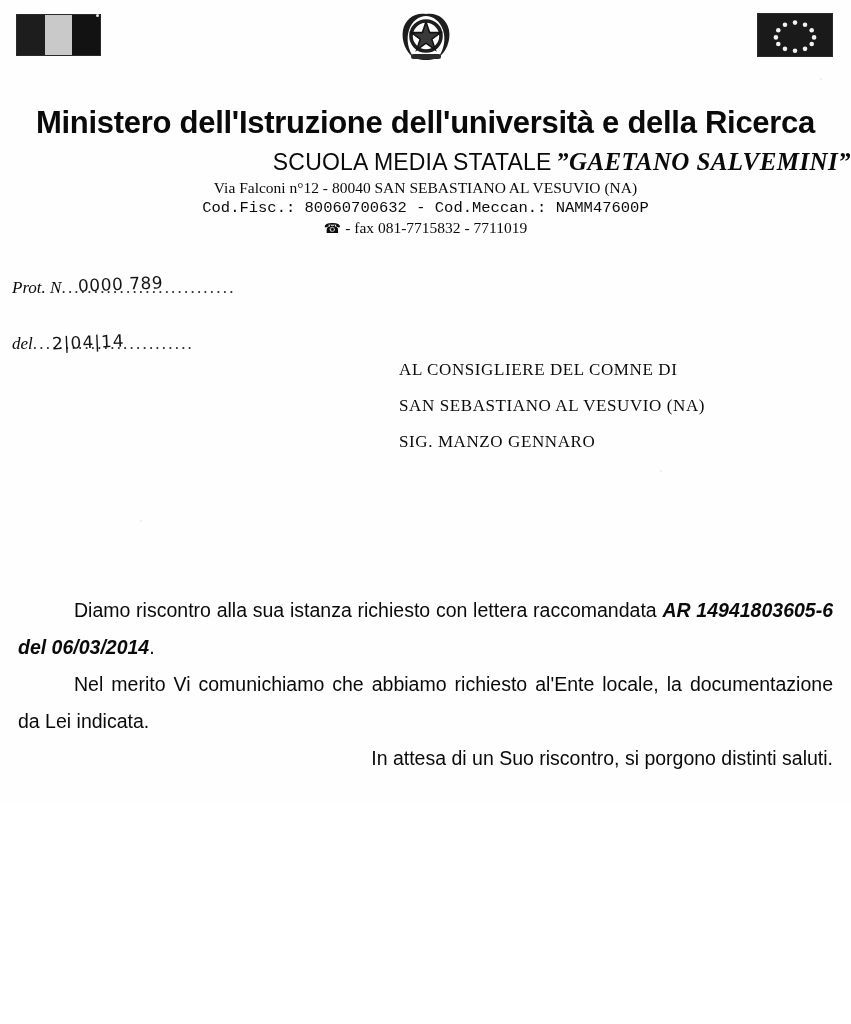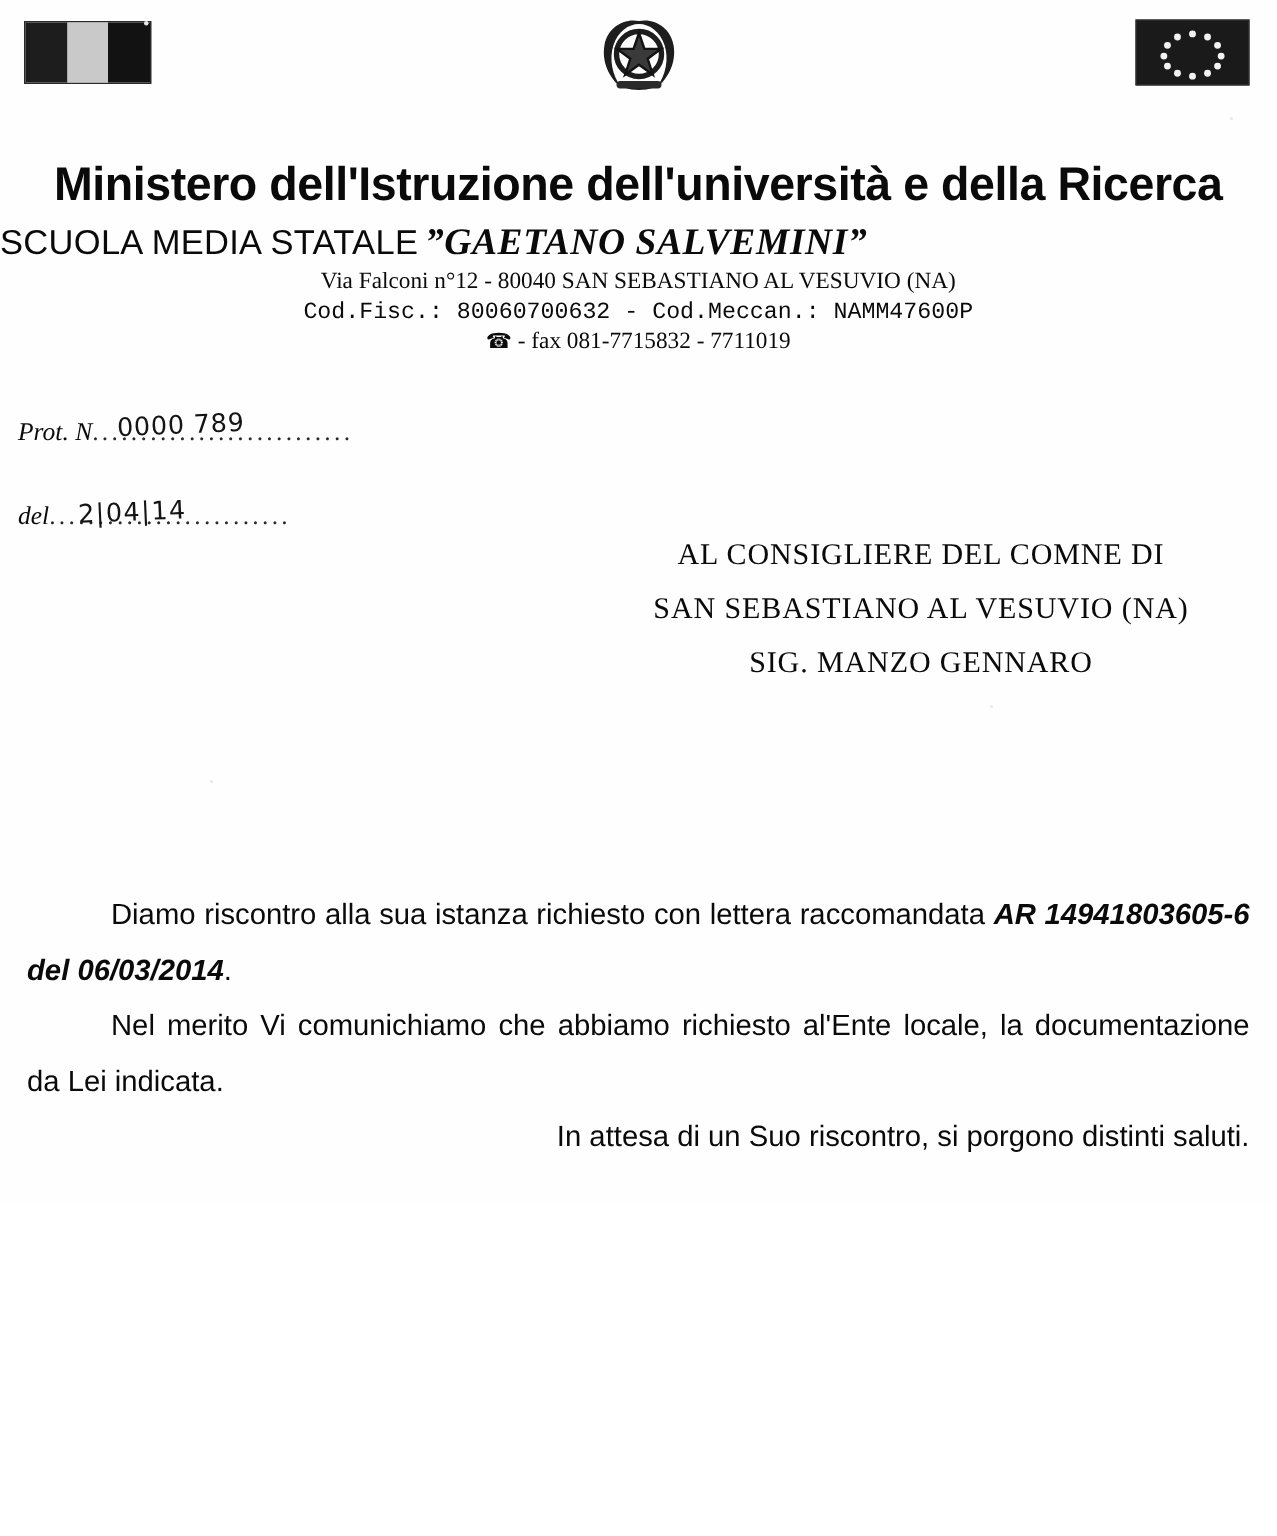--- a/index.html
+++ b/index.html
@@ -69,21 +69,21 @@
     font-weight: bold;
     font-size: 31.5px;
     letter-spacing: -0.3px;
     transform: scaleX(0.985);
     white-space: nowrap;
   }
   .school-line {
     position: absolute;
     top: 148px;
     left: 0; right: 0;
-    text-align: left;
+    text-align: right;
     white-space: nowrap;
   }
   .school-line .plain {
     font-family: "Liberation Sans", sans-serif;
     font-size: 23px;
     letter-spacing: 0.2px;
   }
   .school-line .name {
     font-family: "Liberation Serif", serif;
     font-size: 25px;
@@ -149,23 +149,23 @@
     font-size: 17px;
     letter-spacing: 1px;
   }
 
   
   .recipient {
     position: absolute;
     right: 22px;
     top: 352px;
     width: 430px;
-    text-align: center;
+    text-align: left;
     font-family: "Liberation Serif", serif;
-    font-size: 20px;
+    font-size: 17px;
     font-variant: small-caps;
     letter-spacing: 0.6px;
     line-height: 36px;
   }
   .recipient .r-line { display: block; white-space: nowrap; }
 
   
   .body-text {
     position: absolute;
     left: 18px;

